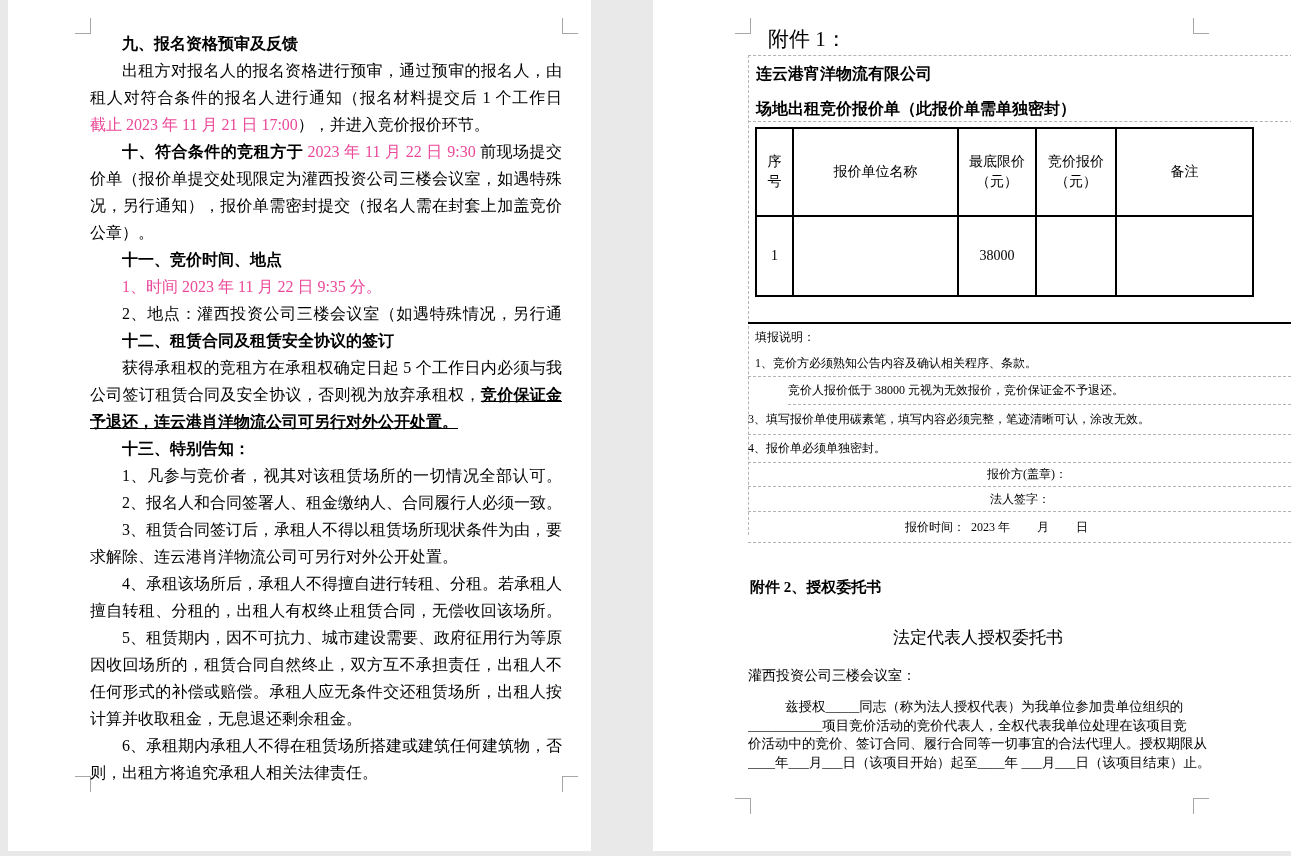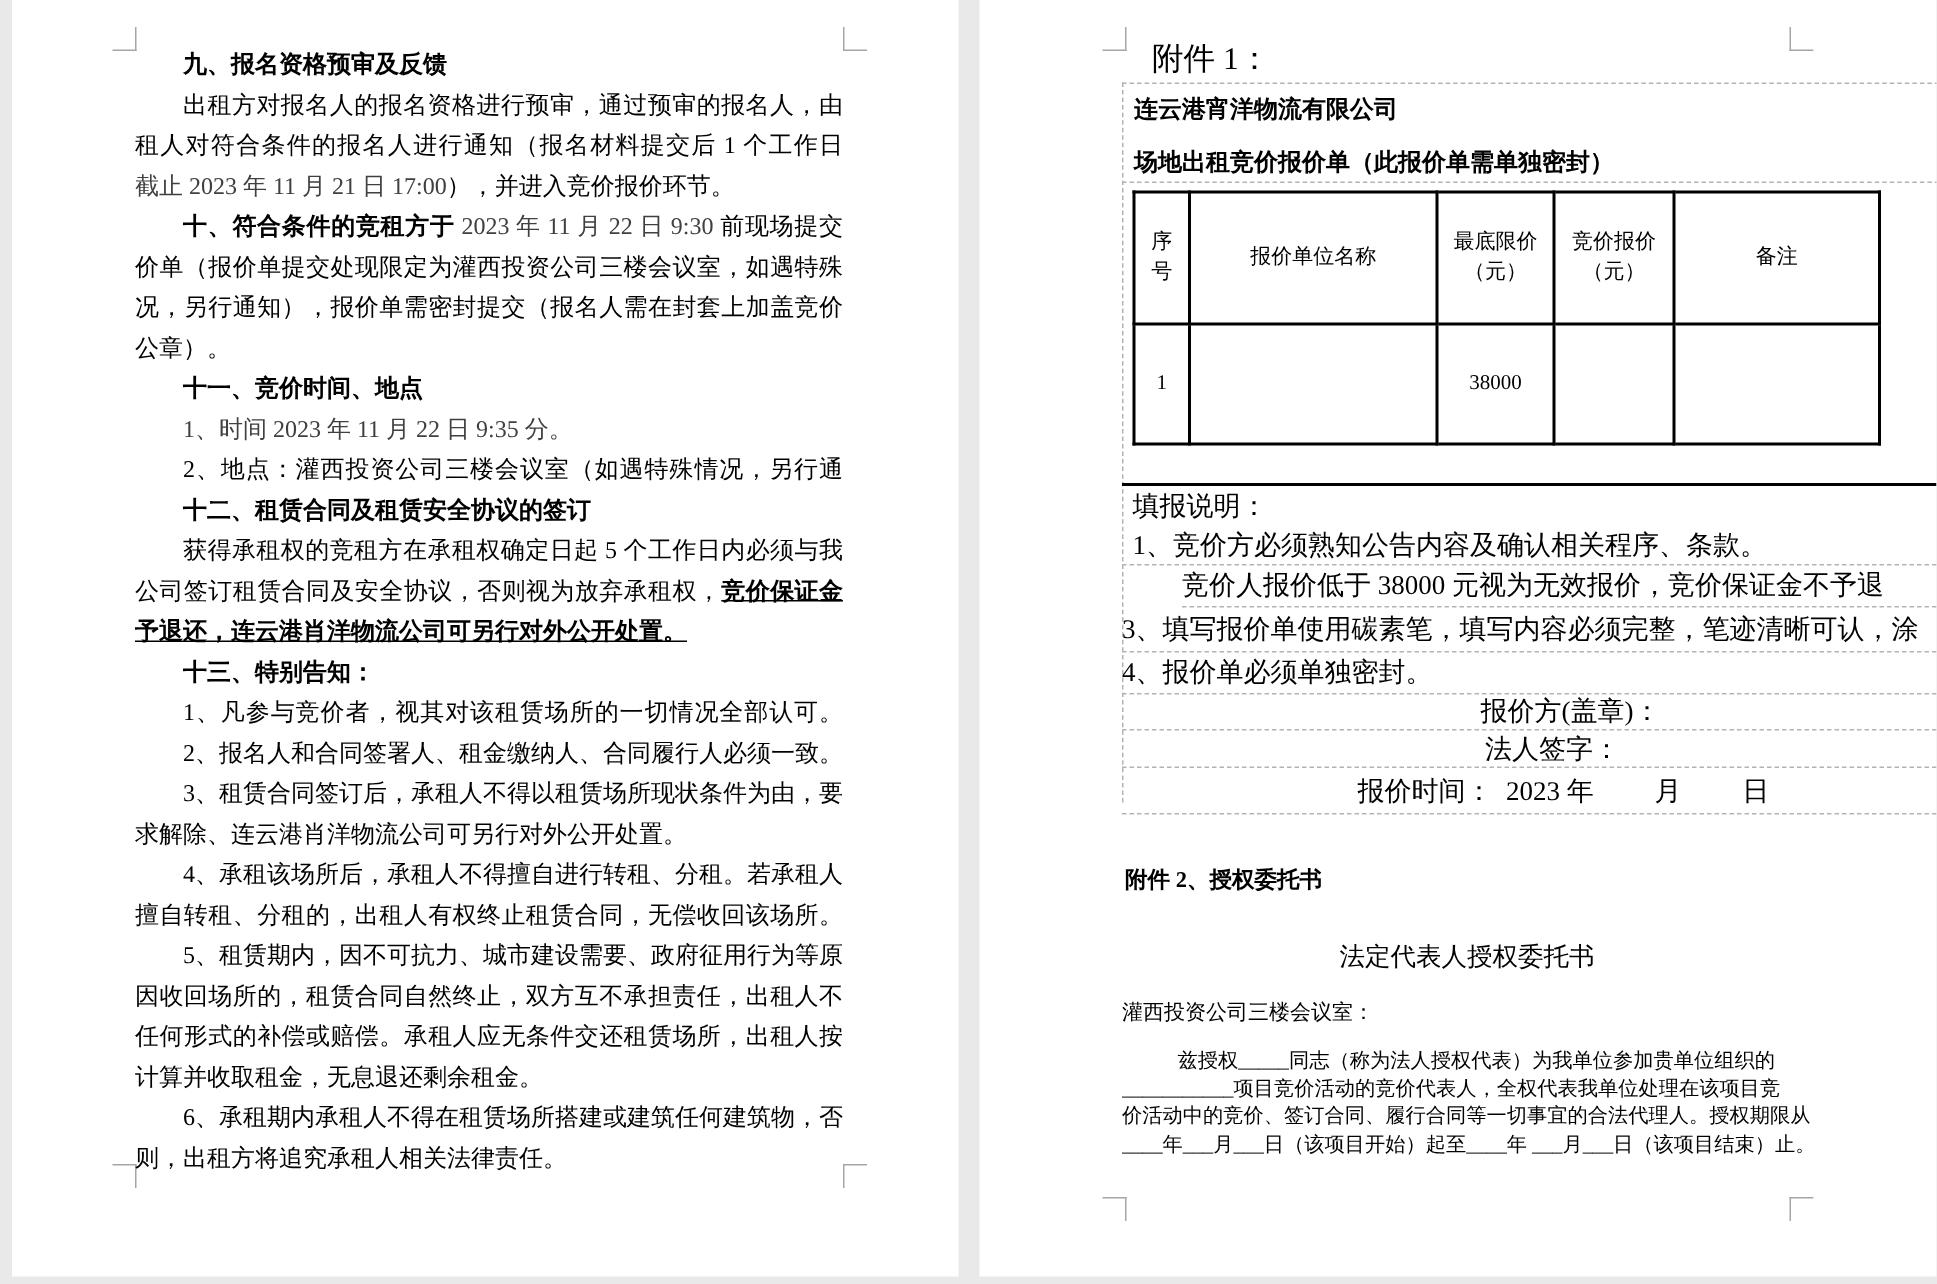--- a/index.html
+++ b/index.html
@@ -3,55 +3,55 @@
 <meta charset="utf-8">
 <style>
   html,body{margin:0;padding:0;}
   body{
     width:1291px;height:856px;overflow:hidden;position:relative;
     background:#e9e9e9;
     font-family:"Liberation Serif","DejaVu Serif",serif;
     color:#000;
   }
   .page{position:absolute;top:0;height:851px;background:#fff;overflow:hidden;}
-  #page-left{left:8px;width:631px;}
+  #page-left{left:8px;width:583px;}
   #page-right{left:653px;width:638px;}
 
   
   .mark{position:absolute;width:15px;height:15px;}
   .mark.tl{border-right:1px solid #a6a6a6;border-bottom:1px solid #a6a6a6;}
   .mark.tr{border-left:1px solid #a6a6a6;border-bottom:1px solid #a6a6a6;}
   .mark.bl{border-right:1px solid #a6a6a6;border-top:1px solid #a6a6a6;}
   .mark.br{border-left:1px solid #a6a6a6;border-top:1px solid #a6a6a6;}
 
   
   #left-lines{position:absolute;left:82px;top:30px;width:472px;font-size:16px;}
   .line{height:27px;line-height:27px;overflow:hidden;white-space:nowrap;}
   .line.j{text-align:justify;white-space:normal;}
   .line.j::after{content:"";display:inline-block;width:100%;height:0;}
   .line.ind{padding-left:32px;}
   .r-b{font-weight:bold;}
-  .r-blue{color:#404040;}
+  .r-blue{color:#ec4899;}
   .r-bu{font-weight:bold;text-decoration:underline;}
 
   
   #att1-label{position:absolute;left:115px;top:28px;font-size:21px;height:22px;line-height:22px;}
   #title-box{position:absolute;left:95px;top:55px;width:560px;height:67px;
     border-top:1px dashed #b3b3b3;border-bottom:1px dashed #b3b3b3;box-sizing:border-box;}
   #title-box .t1{margin:6px 0 0 8px;font-size:16px;font-weight:bold;line-height:24px;}
   #title-box .t2{margin:11px 0 0 8px;font-size:16px;font-weight:bold;line-height:24px;}
   .vdash{position:absolute;left:95px;top:55px;height:480px;border-left:1px dashed #b3b3b3;}
 
   #quote-table{position:absolute;left:102px;top:127px;border-collapse:collapse;table-layout:fixed;font-size:14px;}
   #quote-table th,#quote-table td{border:2px solid #000;text-align:center;vertical-align:middle;
     font-weight:normal;white-space:pre-line;padding:0;line-height:20px;}
   #quote-table .hrow{height:88px;}
   #quote-table .drow{height:80px;}
 
-  #notes{position:absolute;left:95px;top:322px;width:543px;border-top:2px solid #000;box-sizing:border-box;font-size:18px;}
+  #notes{position:absolute;left:95px;top:322px;width:543px;border-top:2px solid #000;box-sizing:border-box;font-size:12px;}
   .nrow{border-bottom:1px dashed #b3b3b3;overflow:hidden;}
   #nrow1{height:52px;}
   #nrow1 div{height:26px;line-height:26px;padding-left:7px;}
   #nrow2{height:27px;line-height:27px;margin-left:40px;}
   #nrow3{height:29px;line-height:29px;}
   #nrow4{height:27px;line-height:27px;}
   #nrow5{height:23px;line-height:23px;padding-left:239px;}
   #nrow6{height:24px;line-height:24px;padding-left:242px;}
   #nrow7{height:30px;line-height:30px;padding-left:157px;white-space:pre;}
 

